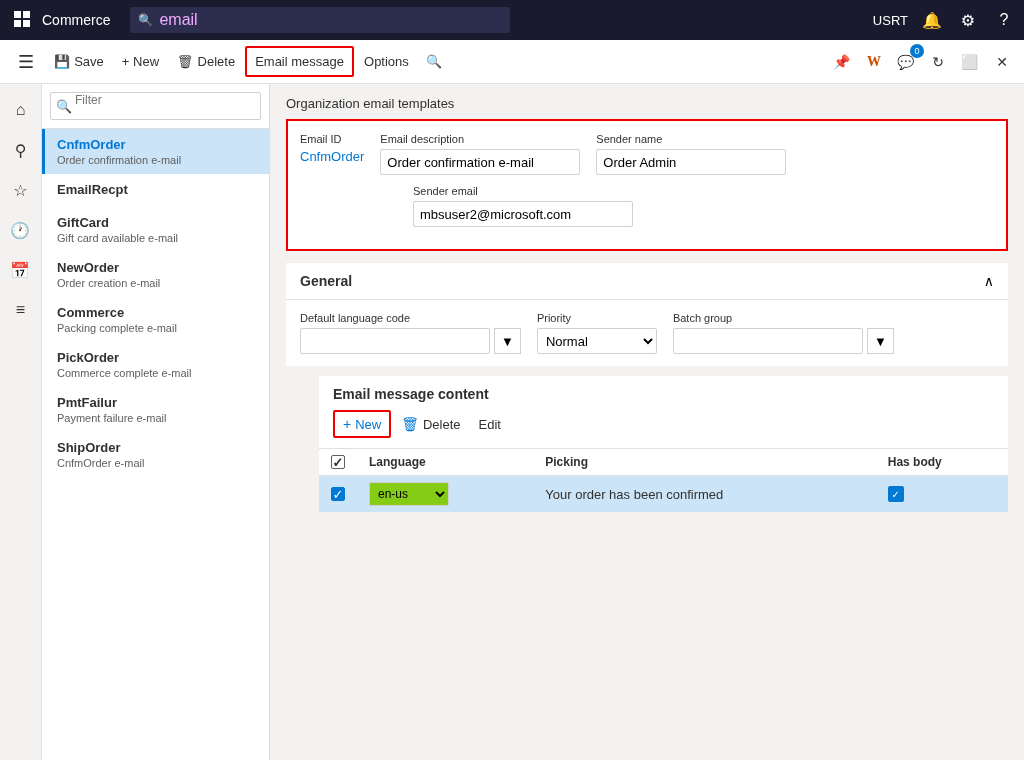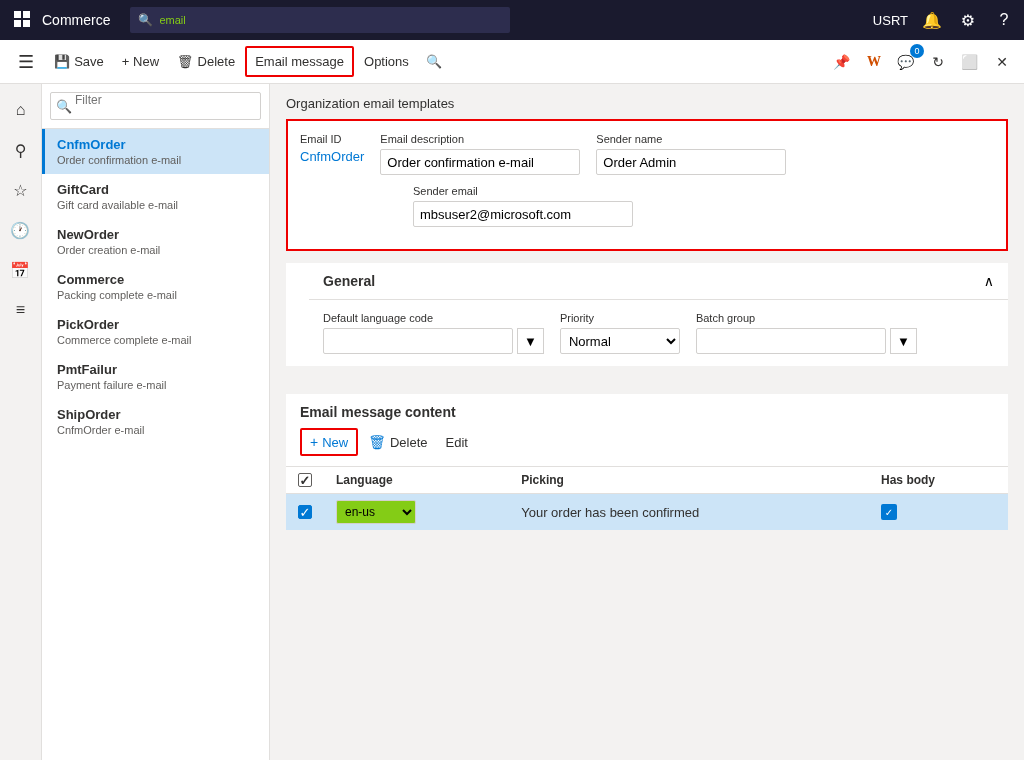--- a/index.html
+++ b/index.html
@@ -37,23 +37,23 @@
       border-radius: 2px;
       height: 26px;
       display: flex;
       align-items: center;
       padding: 0 8px;
       color: #ccc;
     }
     .top-nav .search-box input {
       background: transparent;
       border: none;
-      color: #84cc16;
+      color: #f0abfc;
       outline: none;
-      font-size: 11px;
+      font-size: 16px;
       width: 100%;
     }
     .top-nav-right {
       margin-left: auto;
       display: flex;
       align-items: center;
       gap: 12px;
       color: white;
     }
     .top-nav-right .user-label { font-size: 13px; }
@@ -223,22 +223,21 @@
       border-radius: 2px;
       padding: 0 6px;
       font-size: 13px;
       outline: none;
       min-width: 150px;
     }
 
     
     .general-section {
       background: white;
-      margin-bottom: 28px;
-      padding-left: 23px;
+      margin-bottom: 10px;
     }
     .section-header {
       display: flex;
       align-items: center;
       justify-content: space-between;
       padding: 10px 14px;
       border-bottom: 1px solid #e1dfdd;
       cursor: pointer;
     }
     .section-header-title { font-size: 14px; font-weight: 600; color: #323130; }
@@ -251,20 +250,21 @@
       padding: 0 4px;
       font-size: 13px;
       min-width: 120px;
       outline: none;
       background: white;
     }
 
     
     .email-content-section {
       background: white;
+      margin-left: 33px;
     }
     .email-content-header {
       padding: 10px 14px;
       border-bottom: 1px solid #e1dfdd;
     }
     .email-content-title { font-size: 14px; font-weight: 600; color: #323130; margin-bottom: 8px; }
     .content-toolbar {
       display: flex;
       align-items: center;
       gap: 2px;
@@ -413,20 +413,24 @@
         <input type="text" placeholder="Filter" style="">
       </div>
     </div>
     <div class="list-items">
 
       <div class="list-item selected">
         <div class="item-title">CnfmOrder</div>
         <div class="item-subtitle">Order confirmation e-mail</div>
       </div>
       <div class="list-item">
+        <div class="item-title">EmailRecpt</div>
+        <div class="item-subtitle"></div>
+      </div>
+      <div class="list-item">
         <div class="item-title">GiftCard</div>
         <div class="item-subtitle">Gift card available e-mail</div>
       </div>
       <div class="list-item">
         <div class="item-title">NewOrder</div>
         <div class="item-subtitle">Order creation e-mail</div>
       </div>
       <div class="list-item">
         <div class="item-title">Commerce</div>
         <div class="item-subtitle">Packing complete e-mail</div>

